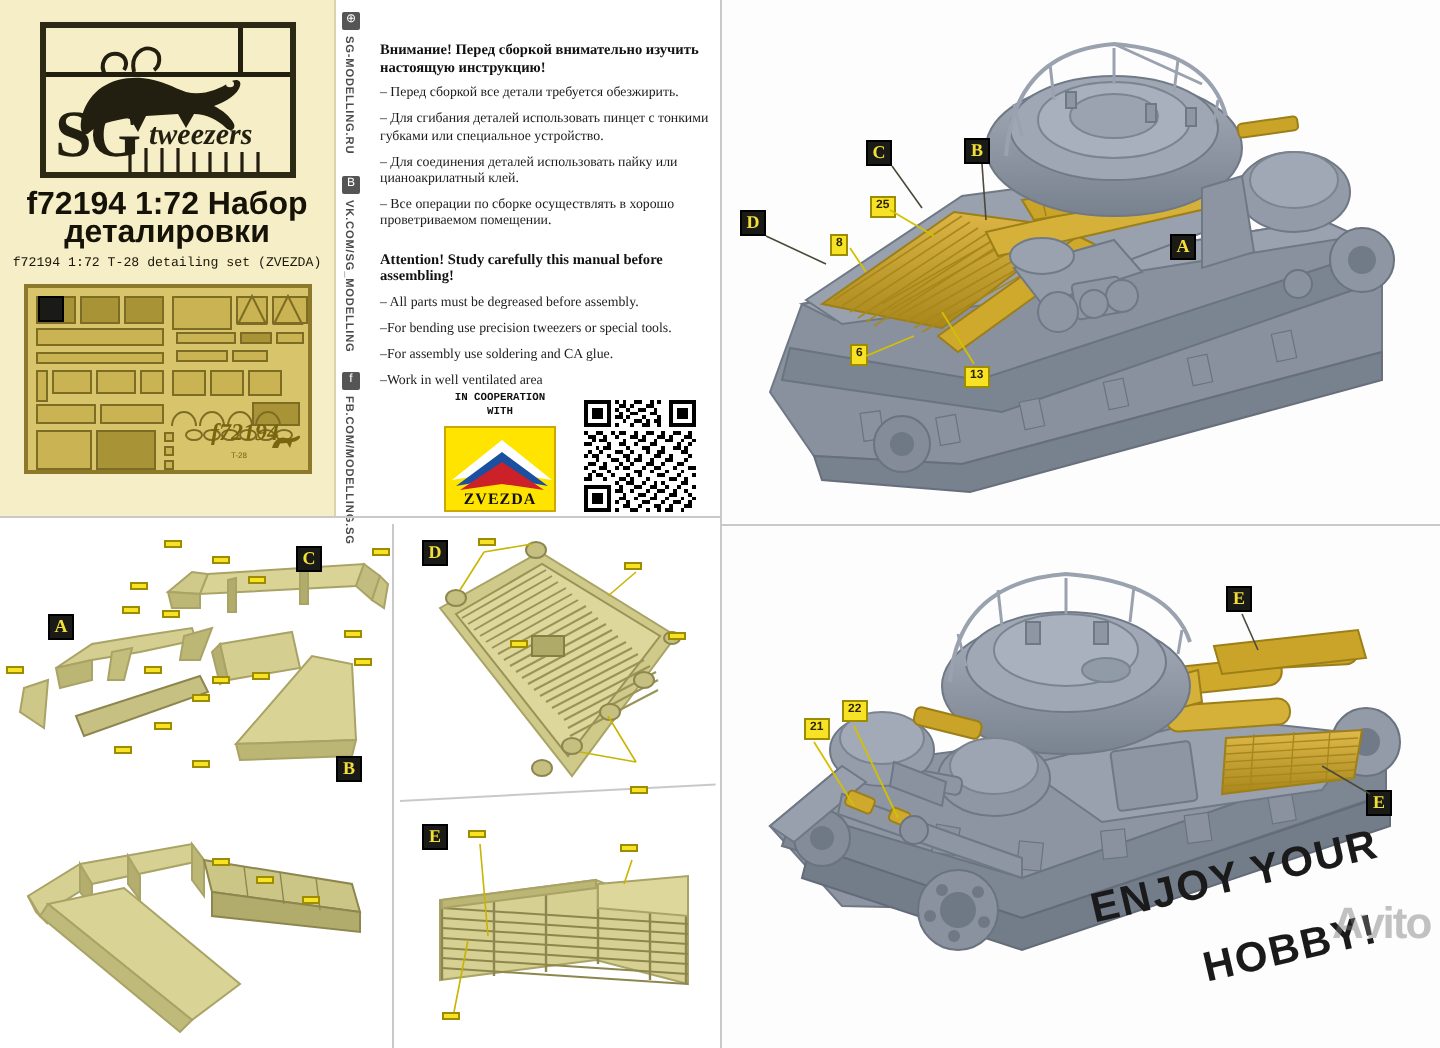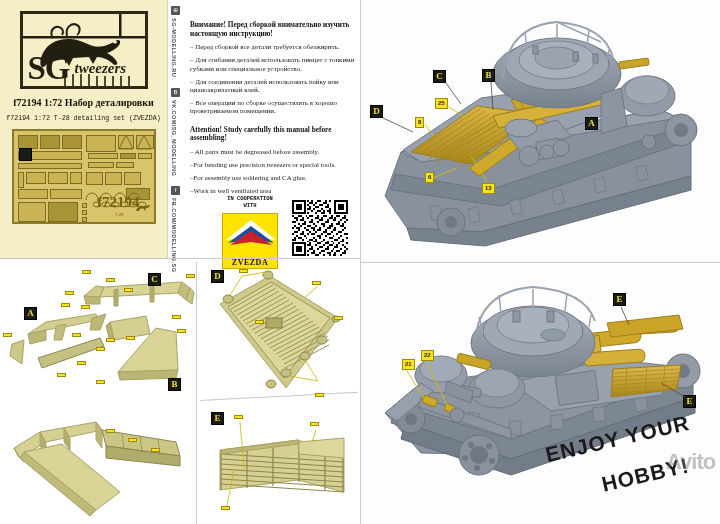--- a/index.html
+++ b/index.html
@@ -41,38 +41,38 @@
     font-family:"Liberation Serif",serif; font-weight:bold; font-size:33px;
     color:#231f10; letter-spacing:-1px; line-height:31px;
   }
   .logo-mod {
     position:absolute; left:52px; bottom:9px;
     font-family:"Liberation Serif",serif; font-size:15px; font-weight:bold;
     color:#231f10; font-style:italic;
   }
   .title-ru {
     margin-top:7px; text-align:center;
-    font-family:Liberation Serif, serif; font-weight:bold;
-    font-size:10px; line-height:13.5px; color:#151208;
+    font-family:Liberation Sans, sans-serif; font-weight:bold;
+    font-size:16px; line-height:13.5px; color:#151208;
   }
   .title-en {
     margin-top:5px; text-align:center;
     font-family:"Liberation Mono",monospace; font-size:6.6px;
     color:#1a170c; letter-spacing:0px;
   }
   .fret {
     margin:7px auto 0; width:144px; height:95px;
     background:#d8c46a; border:2px solid #8c7a2a; position:relative; overflow:hidden;
   }
   .fret .pc { position:absolute; background:#c9b352; border:1px solid #7d6c24; }
   .fret .pc.dark { background:#a89436; }
   .fret-txt {
     position:absolute; right:14px; bottom:11px;
-    font-family:"Liberation Serif",serif; font-weight:bold; font-size:15px;
-    color:#7a6410; 
+    font-family:"Liberation Serif",serif; font-weight:bold; font-size:12px;
+    color:#7a6410; font-style:italic;
   }
   .fret-sub {
     position:absolute; right:30px; bottom:5px;
     font-family:"Liberation Sans",sans-serif; font-size:4px; color:#7a6410;
   }
 
   
   .vbar { left:168px; top:0; width:20px; height:258px; background:#fff; }
   .vitem {
     position:absolute; left:3px; white-space:nowrap;
@@ -98,21 +98,21 @@
     color:#1b1b1b; margin-bottom:5px;
   }
   .instr .gap { height:5px; }
 
   .coop { position:absolute; left:218px; top:196px; width:64px; text-align:center; }
   .coop-t {
     font-family:"Liberation Mono",monospace; font-size:5.4px; font-weight:bold;
     line-height:7px; color:#111;
   }
   .zvezda {
-    margin:3px auto 0; width:56px; height:56px; background:#ffe400;
+    margin:3px auto 0; width:56px; height:43px; background:#ffe400;
     border:1px solid #caa800; position:relative; overflow:hidden;
   }
   .zv-name {
     position:absolute; left:0; right:0; bottom:1px; text-align:center;
     font-family:"Liberation Serif",serif; font-weight:bold; font-size:8px;
     color:#111; letter-spacing:0.5px;
   }
   .qr { position:absolute; left:292px; top:200px; width:56px; height:56px; background:#fff; }
 
   

